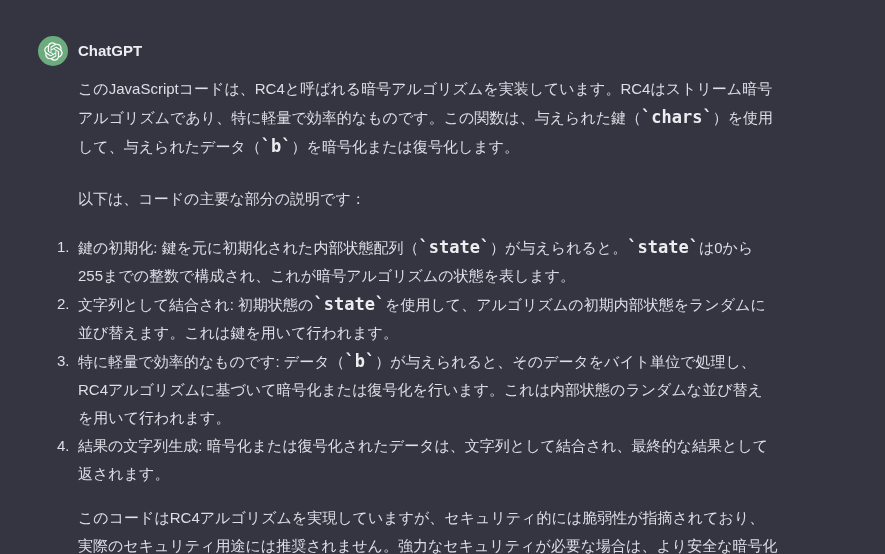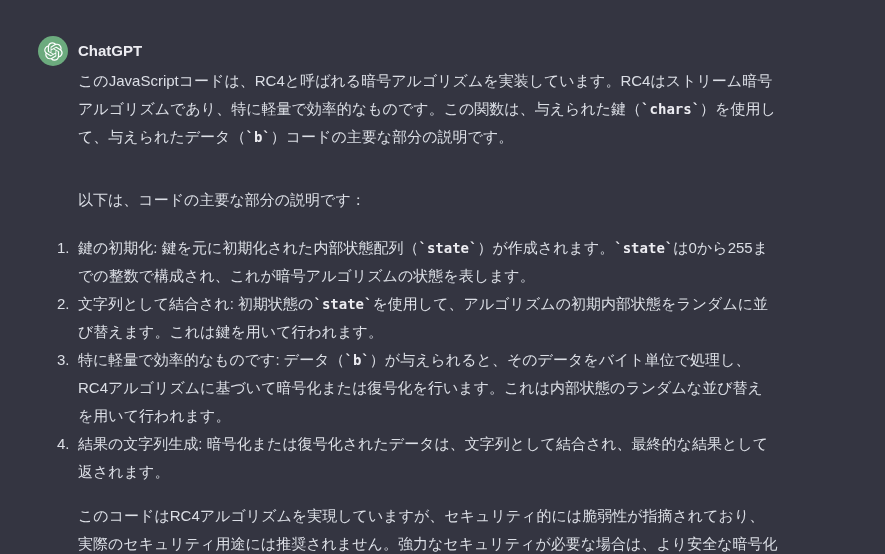--- a/index.html
+++ b/index.html
@@ -32,62 +32,62 @@
     width: 700px;
     font-size: 15px;
     line-height: 28px;
   }
   .author {
     font-weight: bold;
     color: #ECECF1;
     font-size: 15px;
     line-height: 20px;
     padding-top: 5px;
-    margin-bottom: 6px;
+    margin-bottom: 14px;
   }
   p { margin: 0; }
-  .p-lead  { margin-top: 35px; }
+  .p-lead  { margin-top: 24px; }
   .olist   { margin-top: 20px; }
   .p-outro { margin-top: 16px; }
   .olist-row {
     display: flex;
     margin-left: -21px;
   }
   .olist-marker {
     flex: 0 0 21px;
     color: #DCDFE6;
   }
   .olist-text { flex: 1 1 auto; }
   .ic {
     font-family: "DejaVu Sans Mono", "Liberation Mono", monospace;
     font-weight: bold;
-    font-size: 14px;
+    font-size: 17px;
     color: #ECECF1;
   }
 </style>
 </head>
 <body>
 
 <div class="message">
   <div class="avatar">
     <svg width="19" height="19" viewBox="0 0 41 41" fill="#ffffff" xmlns="http://www.w3.org/2000/svg">
         <path d="M37.532 16.87a9.963 9.963 0 0 0-.856-8.184 10.078 10.078 0 0 0-10.855-4.835A9.964 9.964 0 0 0 18.306.5a10.079 10.079 0 0 0-9.614 6.977 9.967 9.967 0 0 0-6.664 4.834 10.08 10.08 0 0 0 1.24 11.817 9.965 9.965 0 0 0 .856 8.185 10.079 10.079 0 0 0 10.855 4.835 9.965 9.965 0 0 0 7.516 3.35 10.078 10.078 0 0 0 9.617-6.981 9.967 9.967 0 0 0 6.663-4.834 10.079 10.079 0 0 0-1.243-11.813ZM22.498 37.886a7.474 7.474 0 0 1-4.799-1.735c.061-.033.168-.091.237-.134l7.964-4.6a1.294 1.294 0 0 0 .655-1.134V19.054l3.366 1.944a.12.12 0 0 1 .066.092v9.299a7.505 7.505 0 0 1-7.49 7.496ZM6.392 31.006a7.471 7.471 0 0 1-.894-5.023c.06.036.162.099.237.141l7.964 4.6a1.297 1.297 0 0 0 1.308 0l9.724-5.614v3.888a.12.12 0 0 1-.048.103l-8.051 4.649a7.504 7.504 0 0 1-10.24-2.744ZM4.297 13.62A7.469 7.469 0 0 1 8.2 10.333c0 .068-.004.19-.004.274v9.201a1.294 1.294 0 0 0 .654 1.132l9.723 5.614-3.366 1.944a.12.12 0 0 1-.114.01L7.04 23.856a7.504 7.504 0 0 1-2.743-10.237Zm27.658 6.437-9.724-5.615 3.367-1.943a.121.121 0 0 1 .113-.01l8.052 4.648a7.498 7.498 0 0 1-1.158 13.528v-9.476a1.293 1.293 0 0 0-.65-1.132Zm3.35-5.043c-.059-.037-.162-.099-.236-.141l-7.965-4.6a1.298 1.298 0 0 0-1.308 0l-9.723 5.614v-3.888a.12.12 0 0 1 .048-.103l8.05-4.645a7.497 7.497 0 0 1 11.135 7.763Zm-21.063 6.929-3.367-1.944a.12.12 0 0 1-.065-.092v-9.299a7.497 7.497 0 0 1 12.293-5.756 6.94 6.94 0 0 0-.236.134l-7.965 4.6a1.294 1.294 0 0 0-.654 1.132l-.006 11.225Zm1.829-3.943 4.33-2.501 4.332 2.5v5l-4.331 2.5-4.331-2.5Z"></path>
       </svg>
   </div>
   <div class="content">
     <div class="author">ChatGPT</div>
 
-    <p class="p-intro"><span>このJavaScriptコードは、RC4と呼ばれる暗号アルゴリズムを実装しています。RC4はストリーム暗号アルゴリズムであり、特に軽量で効率的なものです。この関数は、与えられた鍵（</span><code class="ic">`chars`</code><span>）を使用して、与えられたデータ（</span><code class="ic">`b`</code><span>）コードの主要な部分の説明です。</span></p>
+    <p class="p-intro"><span>このJavaScriptコードは、RC4と呼ばれる暗号アルゴリズムを実装しています。RC4はストリーム暗号アルゴリズムであり、特に軽量で効率的なものです。この関数は、与えられた鍵（</span><code class="ic">`chars`</code><span>）を使用して、与えられたデータ（</span><code class="ic">`b`</code><span>）を暗号化または復号化します。</span></p>
 
     <p class="p-lead">以下は、コードの主要な部分の説明です：</p>
 
     <div class="olist">
       <div class="olist-row">
         <span class="olist-marker">1.</span>
-        <span class="olist-text"><span>鍵の初期化: 鍵を元に初期化された内部状態配列（</span><code class="ic">`state`</code><span>）が作成されます。</span><code class="ic">`state`</code><span>は0から255までの整数で構成され、これが暗号アルゴリズムの状態を表します。</span></span>
+        <span class="olist-text"><span>鍵の初期化: 鍵を元に初期化された内部状態配列（</span><code class="ic">`state`</code><span>）が与えられると。</span><code class="ic">`state`</code><span>は0から255までの整数で構成され、これが暗号アルゴリズムの状態を表します。</span></span>
       </div>
       <div class="olist-row">
         <span class="olist-marker">2.</span>
         <span class="olist-text"><span>文字列として結合され: 初期状態の</span><code class="ic">`state`</code><span>を使用して、アルゴリズムの初期内部状態をランダムに並び替えます。これは鍵を用いて行われます。</span></span>
       </div>
       <div class="olist-row">
         <span class="olist-marker">3.</span>
         <span class="olist-text"><span>特に軽量で効率的なものです: データ（</span><code class="ic">`b`</code><span>）が与えられると、そのデータをバイト単位で処理し、RC4アルゴリズムに基づいて暗号化または復号化を行います。これは内部状態のランダムな並び替えを用いて行われます。</span></span>
       </div>
       <div class="olist-row">

